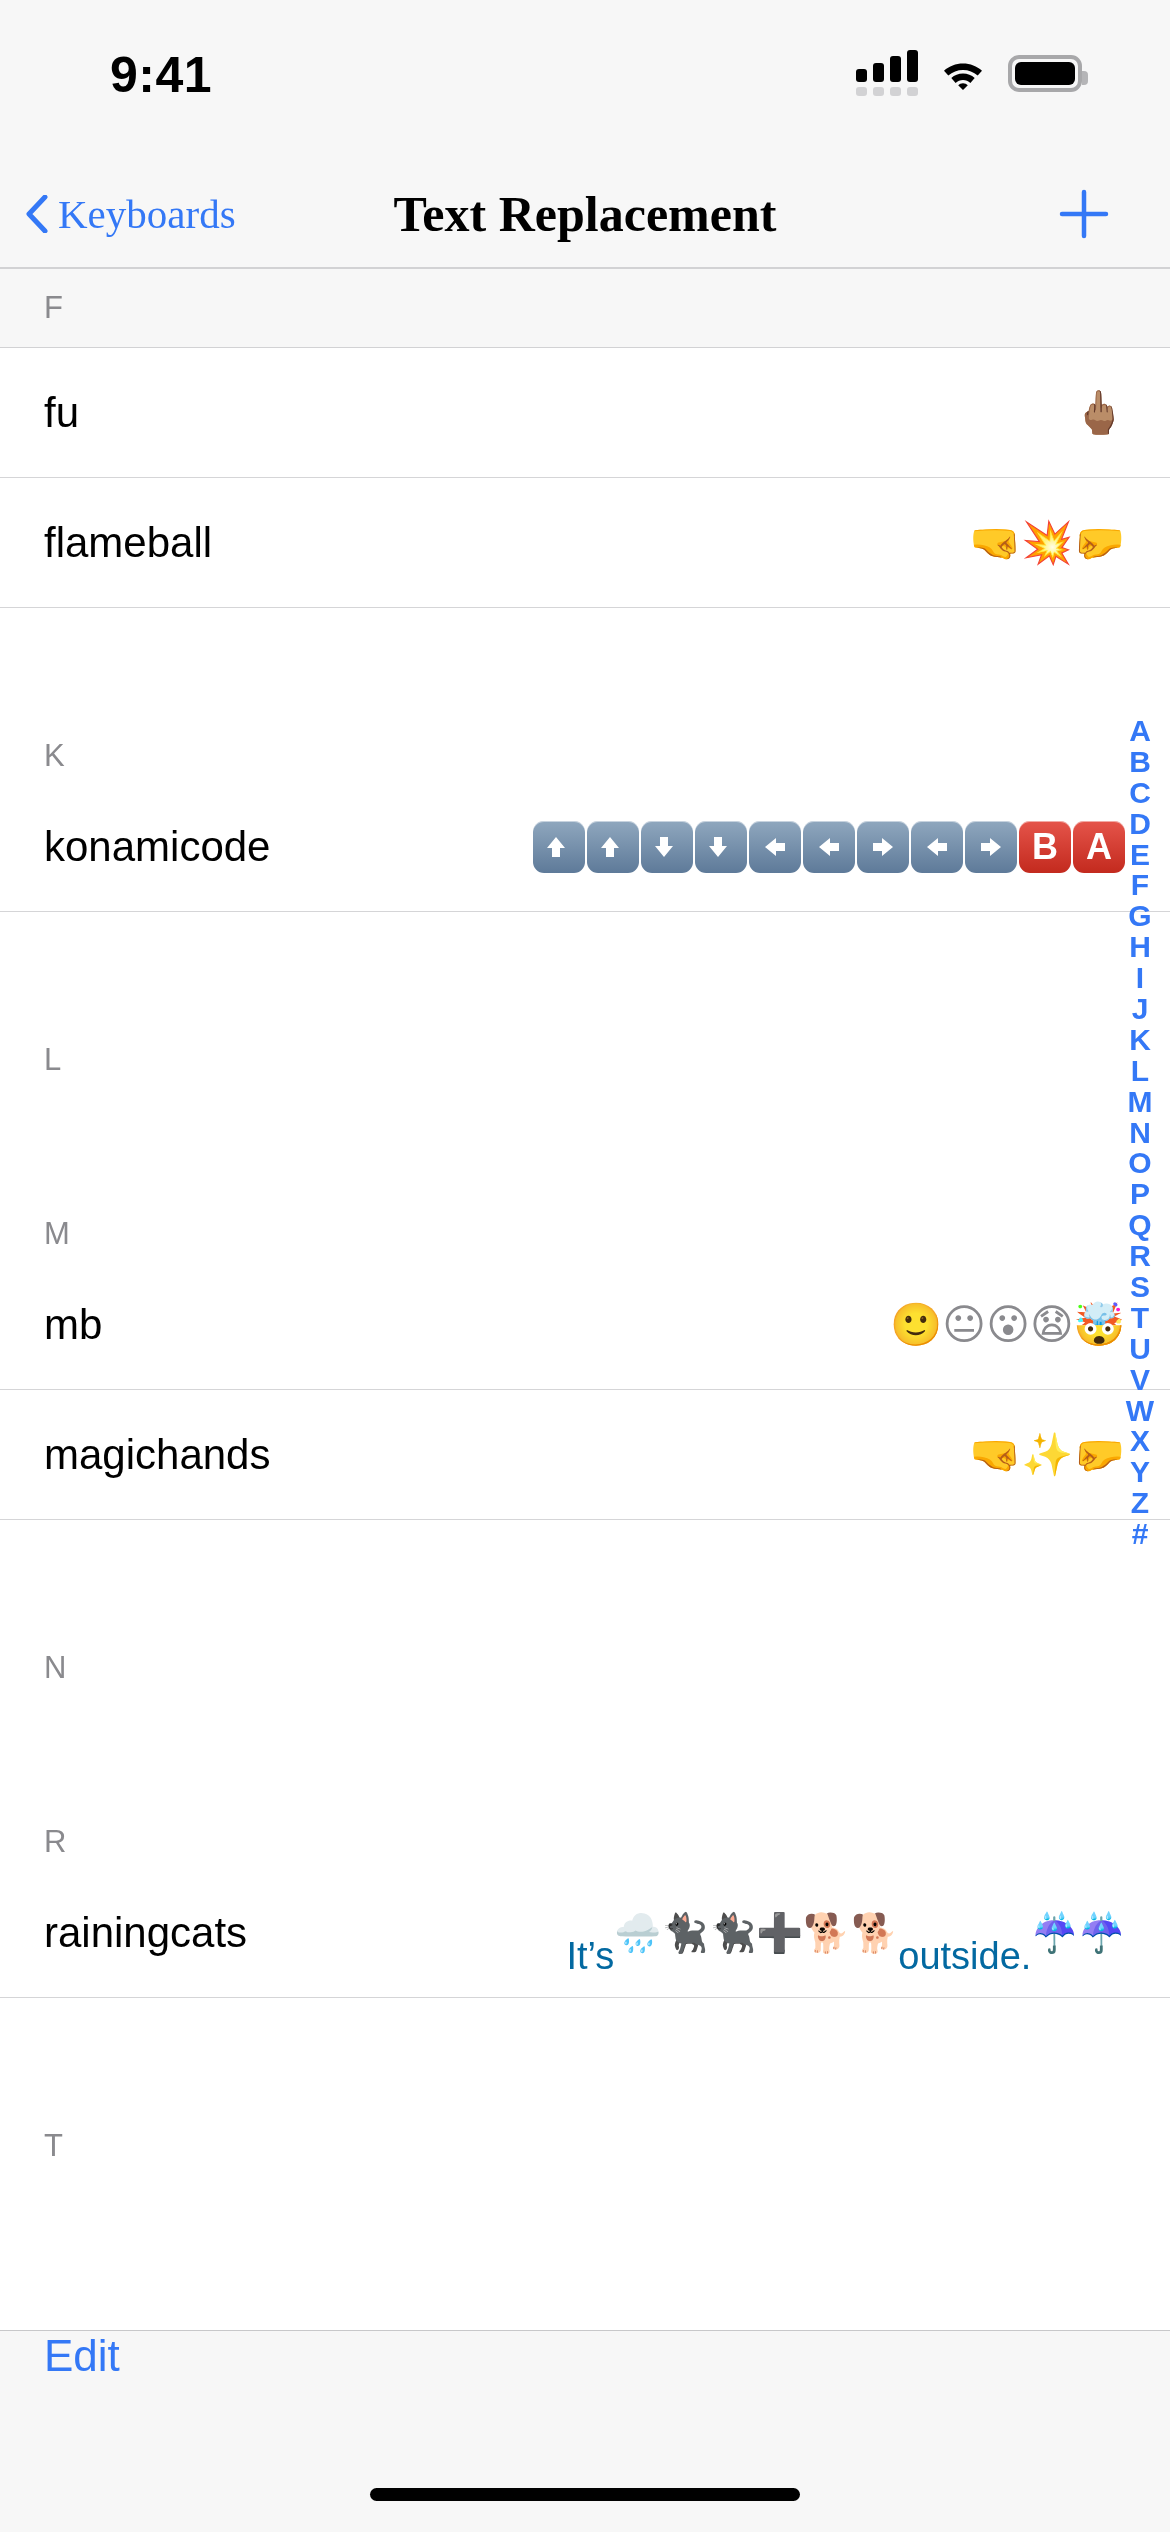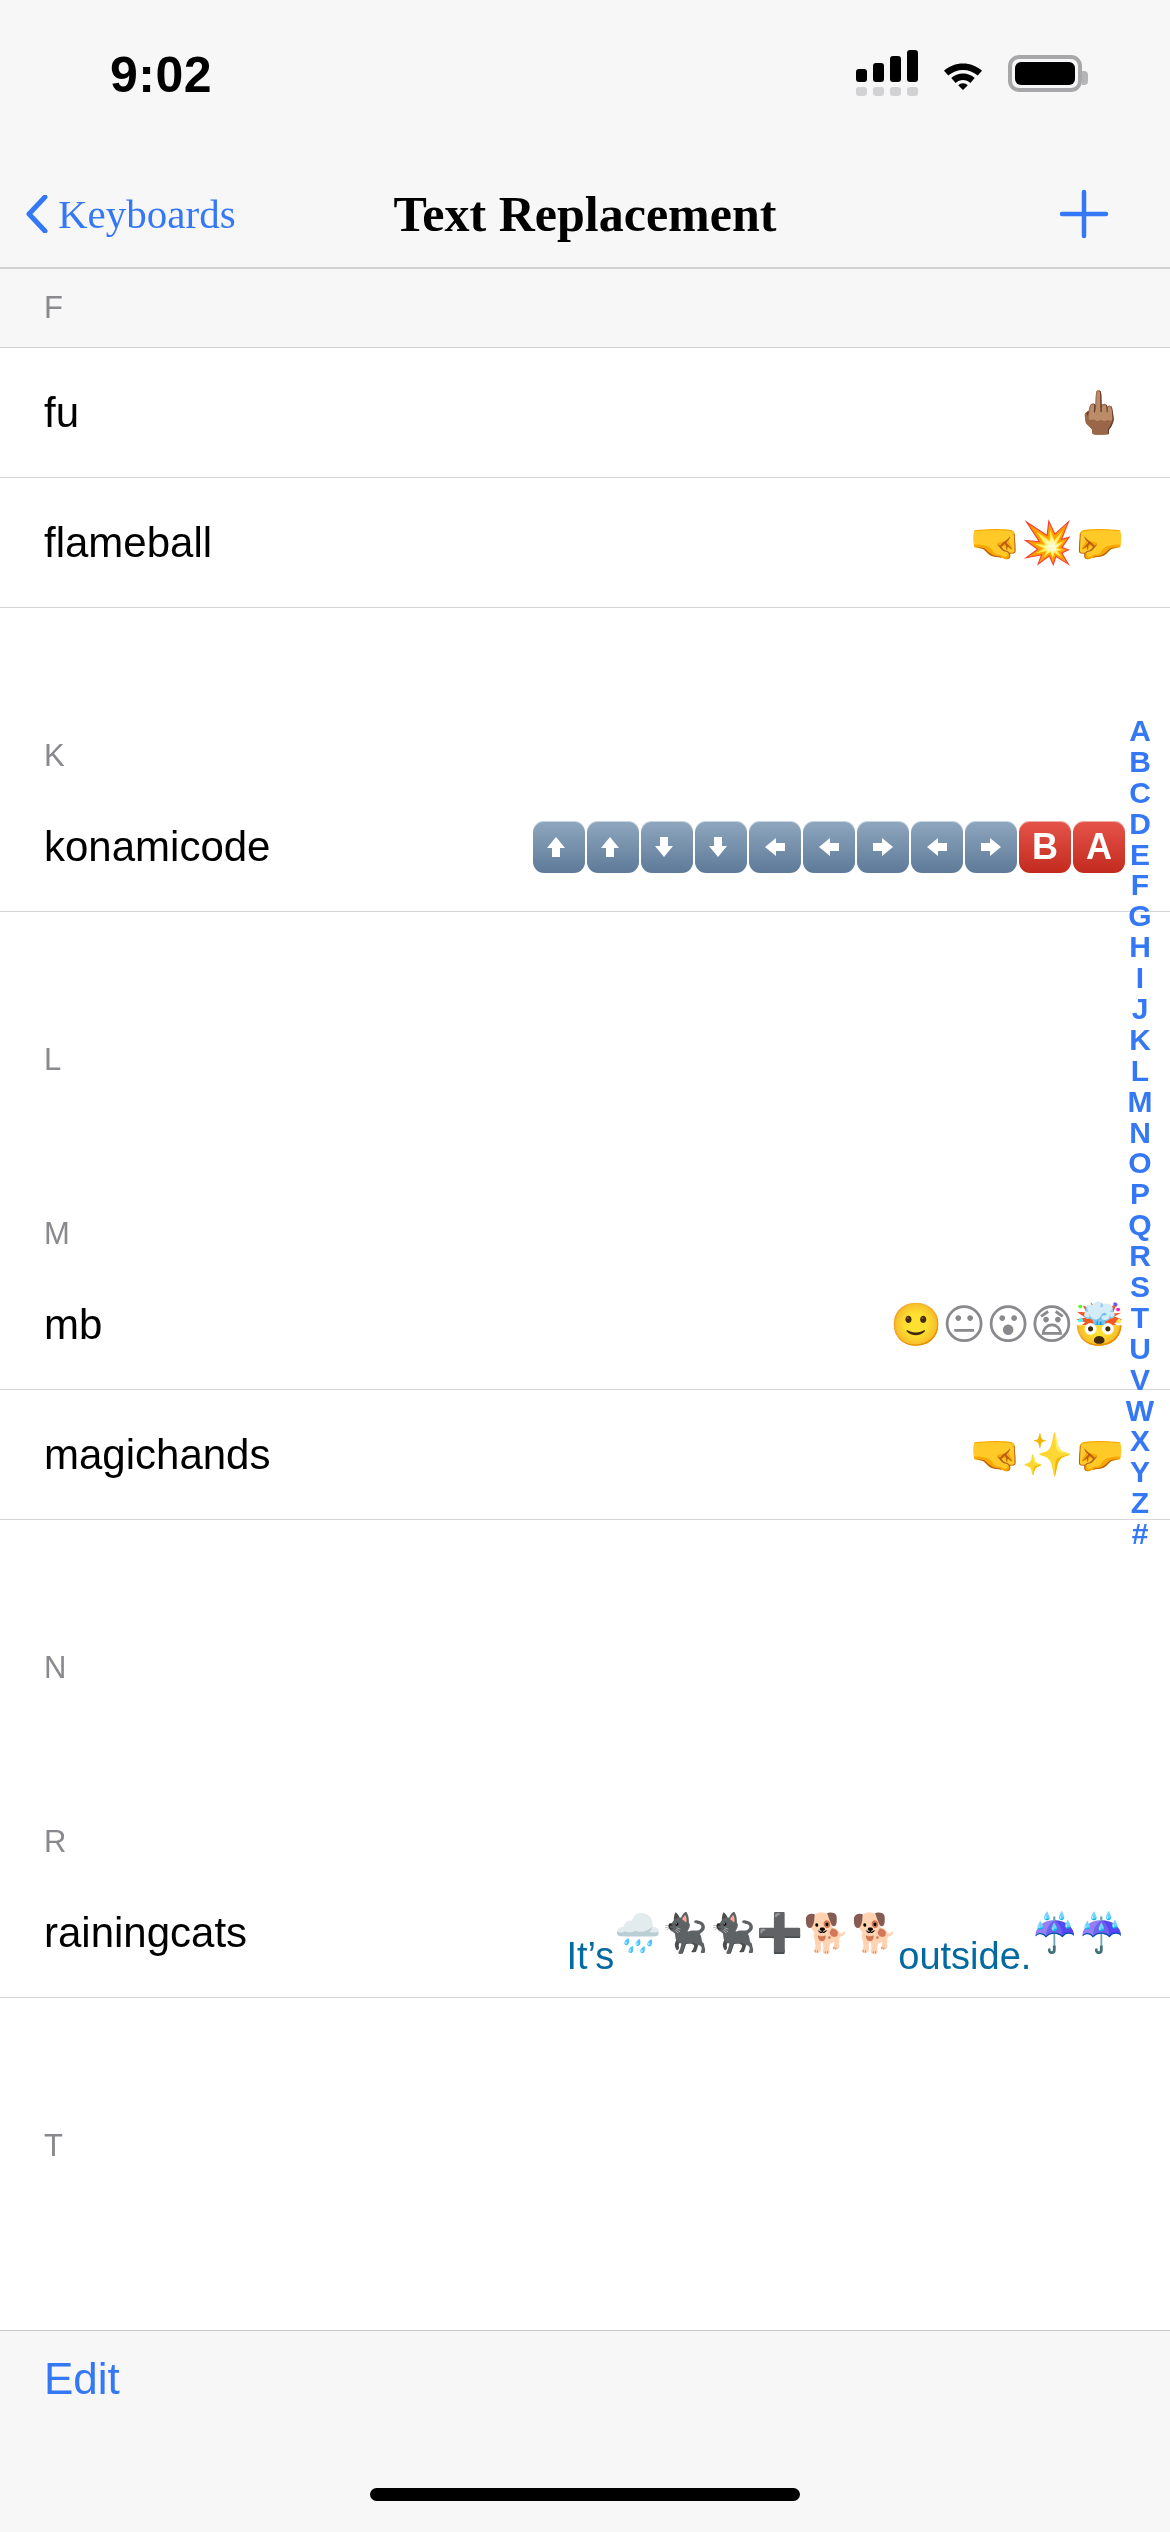--- a/index.html
+++ b/index.html
@@ -136,42 +136,42 @@
     z-index:10;
     cursor:pointer;
   }
   .index-bar span { display:block; }
 
   
   .toolbar {
     position:absolute; bottom:106px; left:0; width:1170px; height:96px;
     background:#F7F7F7;
     border-top:1px solid #C8C8CA;
-    display:flex; align-items:center;
+    display:flex; align-items:flex-start;
   }
   .toolbar-edit {
     margin-left:44px; font-size:44px; color:#3478F6; cursor:pointer;
   }
   .home-area {
     position:absolute; bottom:0; left:0; width:1170px; height:106px;
     background:#F7F7F7;
     display:flex; align-items:flex-start; justify-content:center;
     padding-top:62px;
   }
   .home-indicator {
     width:430px; height:13px; background:#000; border-radius:7px;
   }
 </style>
 </head>
 <body>
 
 <div class="phone">
 
   <div class="status-bar">
-    <div class="status-time">9:02</div>
+    <div class="status-time">9:41</div>
     <div class="status-right">
       <div class="sig-wrap">
         <div class="sig-bars">
             <i></i>
             <i></i>
             <i></i>
             <i></i>
           </div>
         <div class="sig-dots">
             <i></i>

